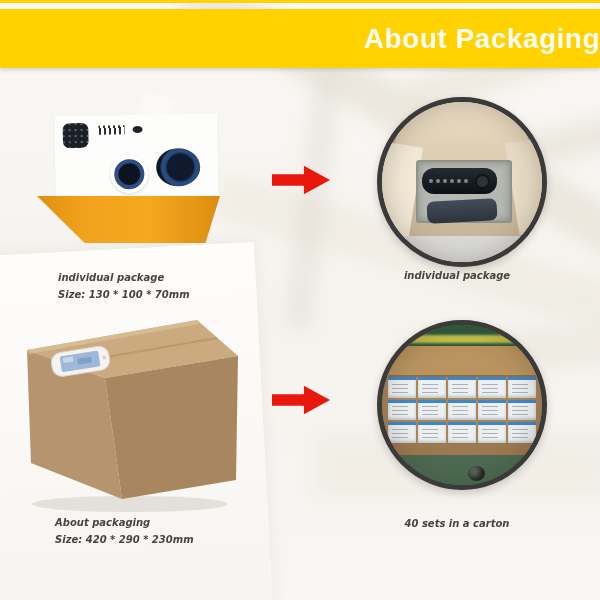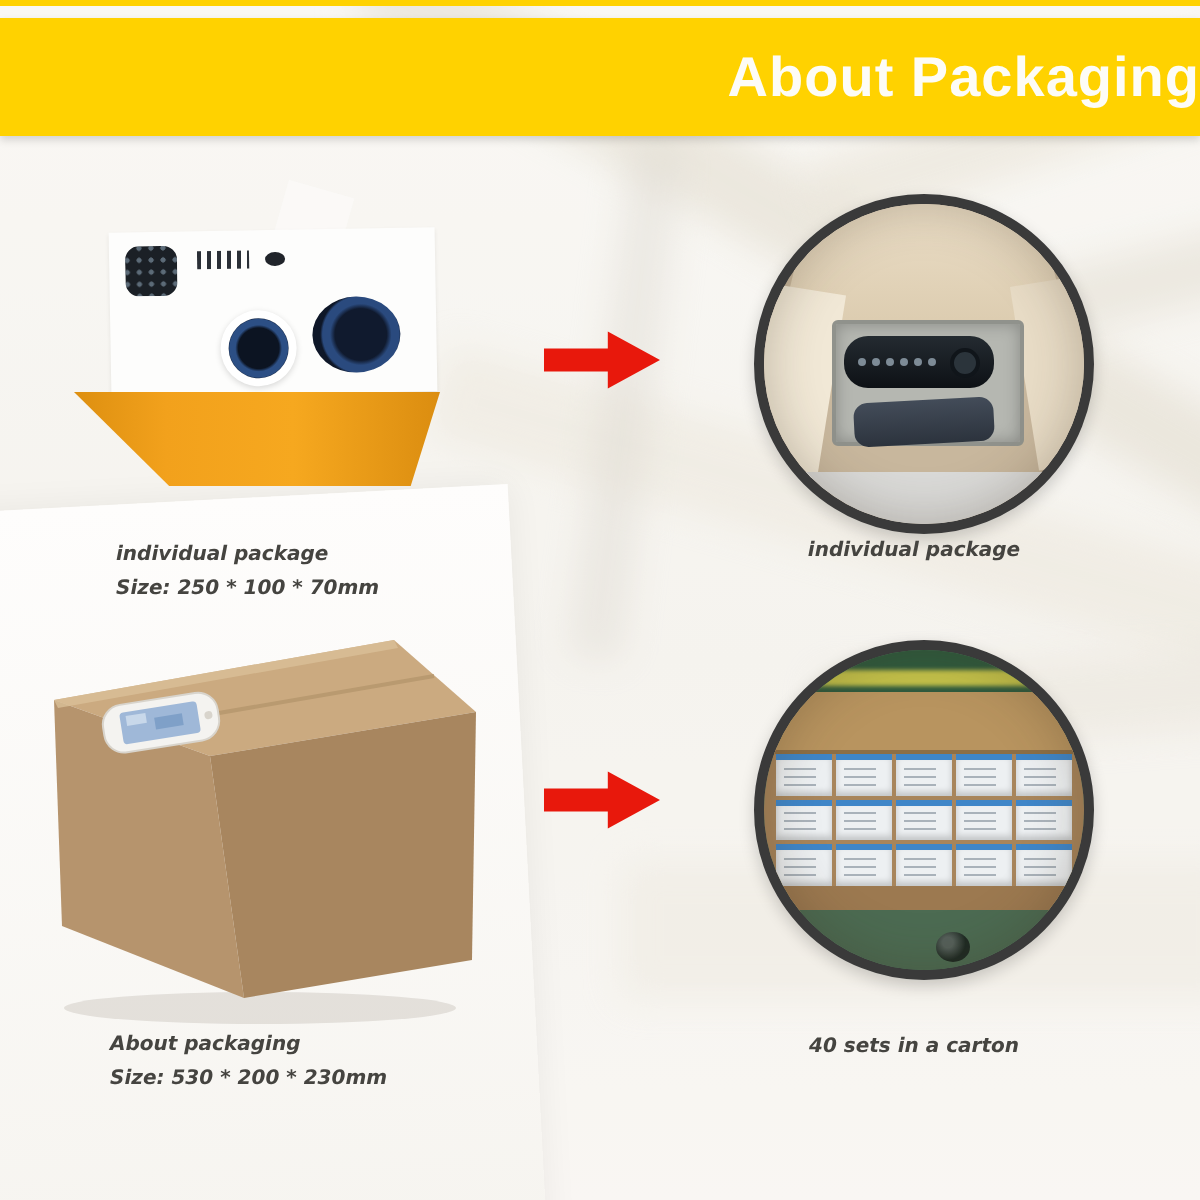--- a/index.html
+++ b/index.html
@@ -132,21 +132,21 @@
       <div class="knobL-disc">
         <div class="knobL"></div>
       </div>
       <div class="knobR"></div>
     </div>
     <div class="ip-orange"></div>
   </div>
 
   <div class="caption cap-ind">
     <div>individual package</div>
-    <div>Size: 250 * 100 * 70mm</div>
+    <div>Size: 130 * 100 * 70mm</div>
   </div>
 
   <div class="arrow arrow1"></div>
 
   <div class="circle c1">
     <div class="flap-top"></div>
     <div class="flap-left"></div>
     <div class="flap-right"></div>
     <div class="tray"></div>
     <div class="lockbar">
@@ -175,21 +175,21 @@
       <rect x="0" y="0" width="58" height="24" rx="10" fill="#f4f3f0" stroke="#d8d4cc" stroke-width="1"></rect>
       <rect x="9" y="4" width="39" height="16" rx="2" fill="#9fb8d8"></rect>
       <rect x="12" y="6" width="10" height="5" fill="#c8d8ea"></rect>
       <rect x="26" y="9" width="14" height="6" fill="#7fa0c8"></rect>
       <circle cx="53" cy="12" r="2" fill="#d8d4cc"></circle>
     </g>
   </svg>
 
   <div class="caption cap-out">
     <div>About packaging</div>
-    <div>Size: 530 * 200 * 230mm</div>
+    <div>Size: 420 * 290 * 230mm</div>
   </div>
 
   <div class="arrow arrow2"></div>
 
   <div class="circle c2">
     <div class="green-top"></div>
     <div class="yellow-band"></div>
     <div class="cardboard"></div>
     <div class="cb-flap"></div>
     <div class="grid" style="grid-template-columns: repeat(5, 1fr); grid-template-rows: repeat(3, 1fr);">

